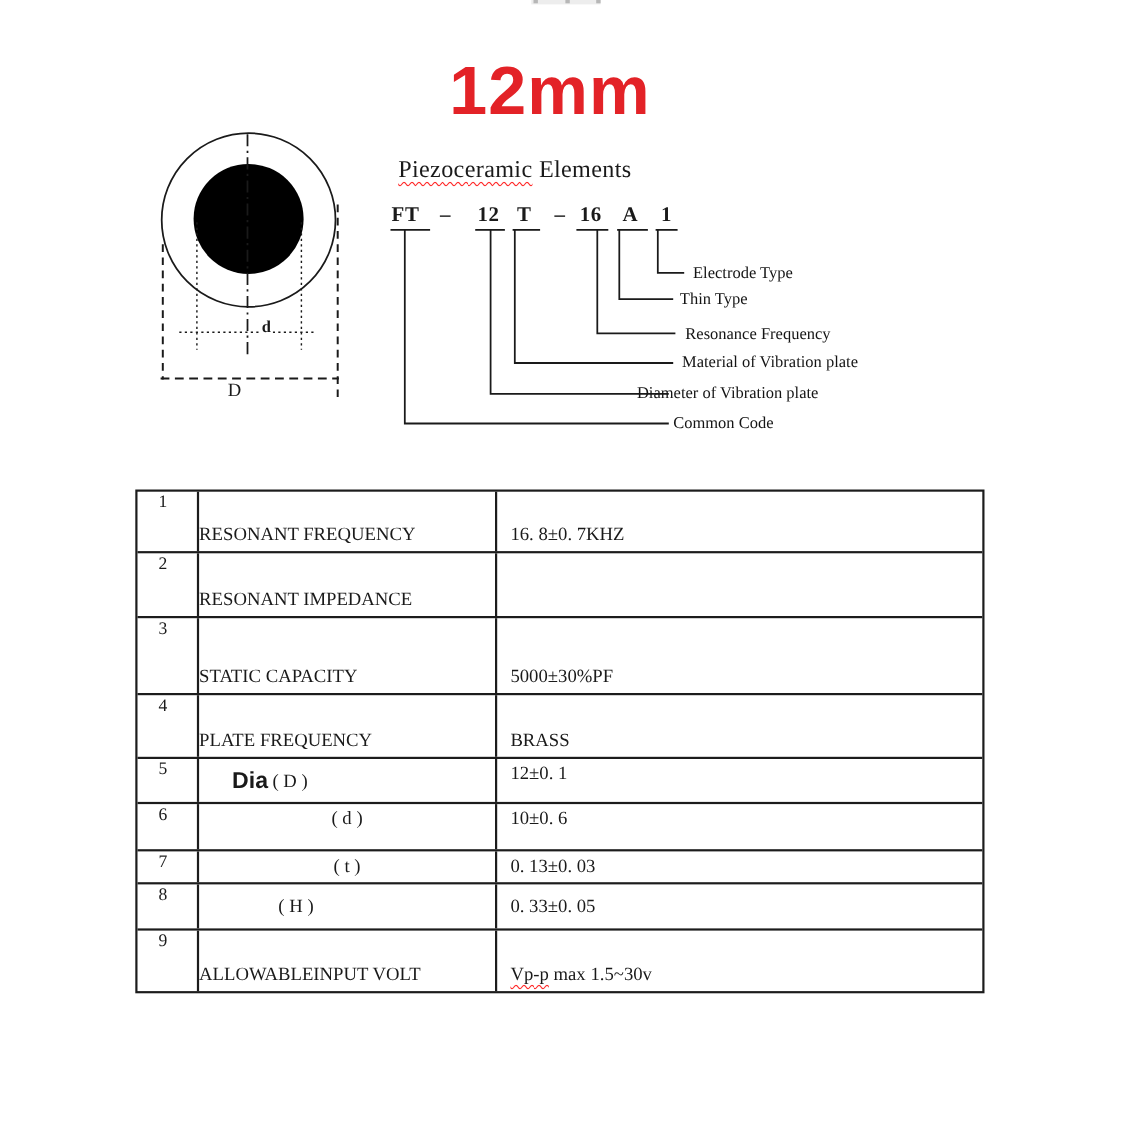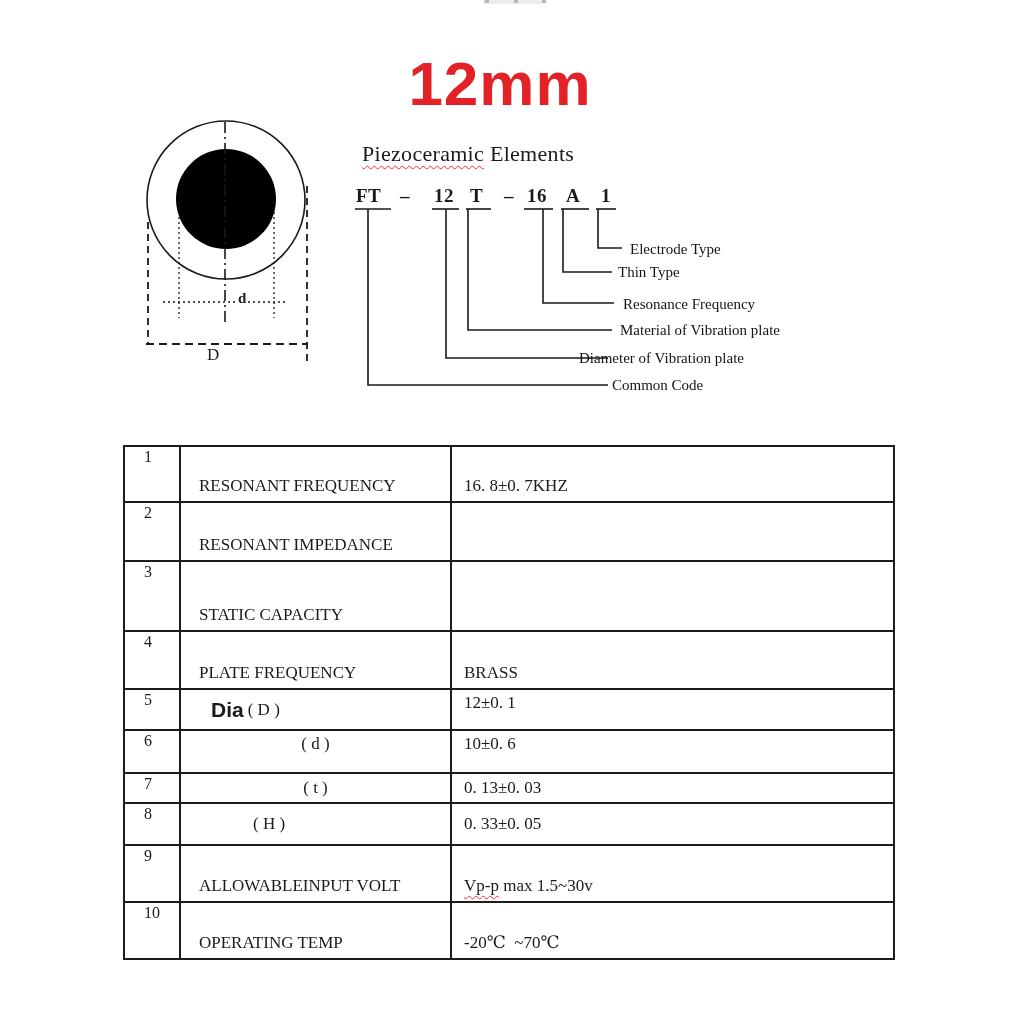--- a/index.html
+++ b/index.html
@@ -31,21 +31,21 @@
   .dim-d{left:236px;top:290px;font-size:15px;font-weight:bold;background:#fff;padding:0 2px;}
   .dim-D{left:207px;top:345px;font-size:17px;}
 
   
   .spec-table{left:123px;top:445px;width:768px;border:2px solid #1c1c1c;background:#fff;}
   .trow{display:flex;}
   .trow + .trow{border-top:2px solid #1c1c1c;}
   .cell{box-sizing:border-box;}
   .num{width:56px;border-right:2px solid #1c1c1c;font-size:16px;padding:1px 0 0 19px;}
   .lab{width:271px;border-right:2px solid #1c1c1c;font-size:17px;display:flex;
-       padding-left:18px;white-space:pre;align-items:flex-start;}
+       padding-left:0;white-space:pre;align-items:flex-start;}
   .val{flex:1;font-size:17px;display:flex;padding-left:12px;white-space:pre;align-items:flex-start;}
   .bottom .lab,.bottom .val{align-items:flex-end;padding-bottom:5px;}
   .r5 .lab{align-items:center;padding-left:30px;}
   .r5 .val,.r6 .val{padding-top:3px;}
   .r6 .lab,.r7 .lab{justify-content:center;padding-left:0;padding-top:3px;}
   .r7 .lab,.r7 .val{align-items:center;padding-top:0;}
   .r8 .lab{padding-left:72px;align-items:center;}
   .r8 .val{align-items:center;}
   .dia-word{font-family:"Liberation Sans","DejaVu Sans",sans-serif;font-weight:bold;
             font-size:21px;margin-right:4px;}
@@ -125,20 +125,21 @@
   </div>
 
   <div class="trow bottom" style="height:57px">
     <div class="cell num">2</div>
     <div class="cell lab">RESONANT IMPEDANCE</div>
   </div>
 
   <div class="trow bottom" style="height:68px">
     <div class="cell num">3</div>
     <div class="cell lab">STATIC CAPACITY</div>
+    <div class="cell val">5000±30%PF</div>
   </div>
 
   <div class="trow bottom" style="height:56px">
     <div class="cell num">4</div>
     <div class="cell lab">PLATE FREQUENCY</div>
     <div class="cell val">BRASS</div>
   </div>
 
   <div class="trow r5" style="height:39px">
     <div class="cell num">5</div>
@@ -163,19 +164,14 @@
     <div class="cell lab">( H )</div>
     <div class="cell val">0. 33±0. 05</div>
   </div>
 
   <div class="trow bottom" style="height:55px">
     <div class="cell num">9</div>
     <div class="cell lab">ALLOWABLEINPUT VOLT</div>
     <div class="cell val"><span class="squiggle">Vp-p</span><span> max 1.5~30v</span></div>
   </div>
 
-  <div class="trow bottom" style="height:55px">
-    <div class="cell num">10</div>
-    <div class="cell lab">OPERATING TEMP</div>
-    <div class="cell val">-20℃  ~70℃</div>
-  </div>
 
 </div>
 
 </body></html>

